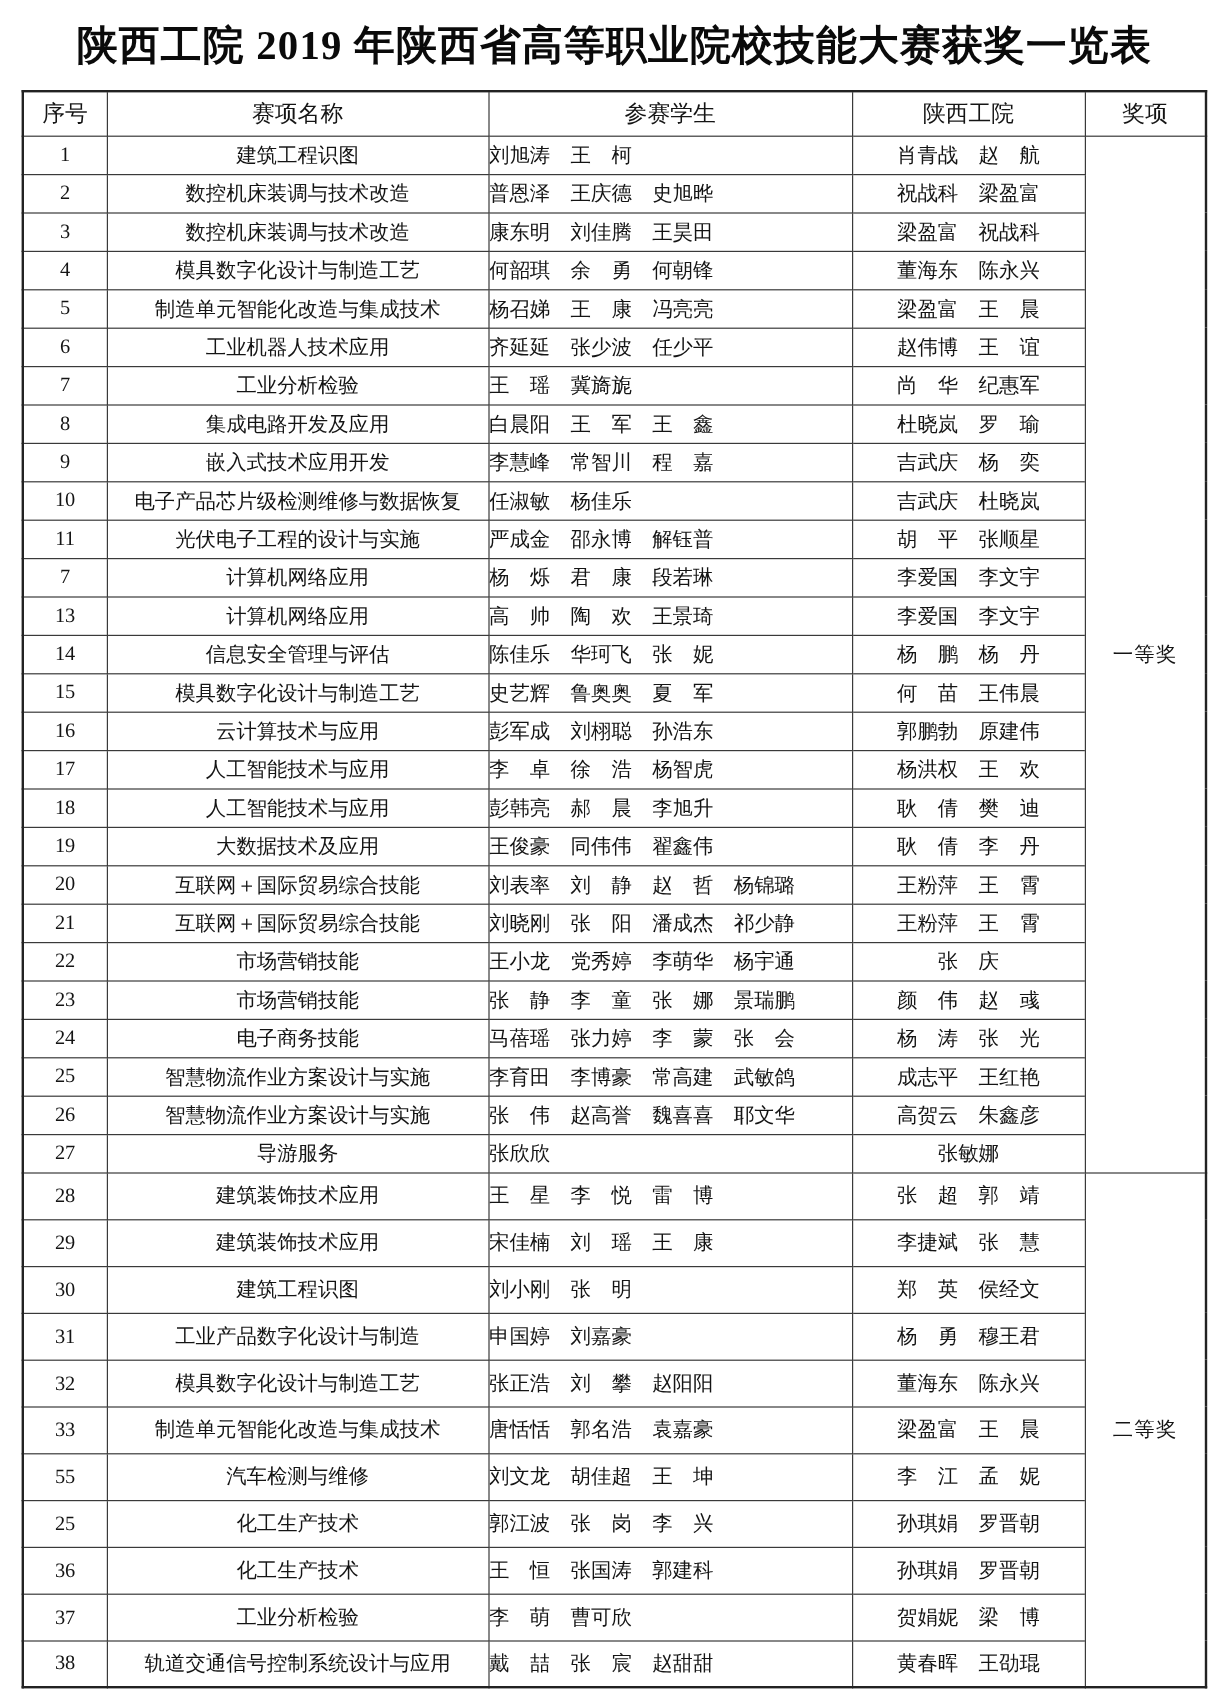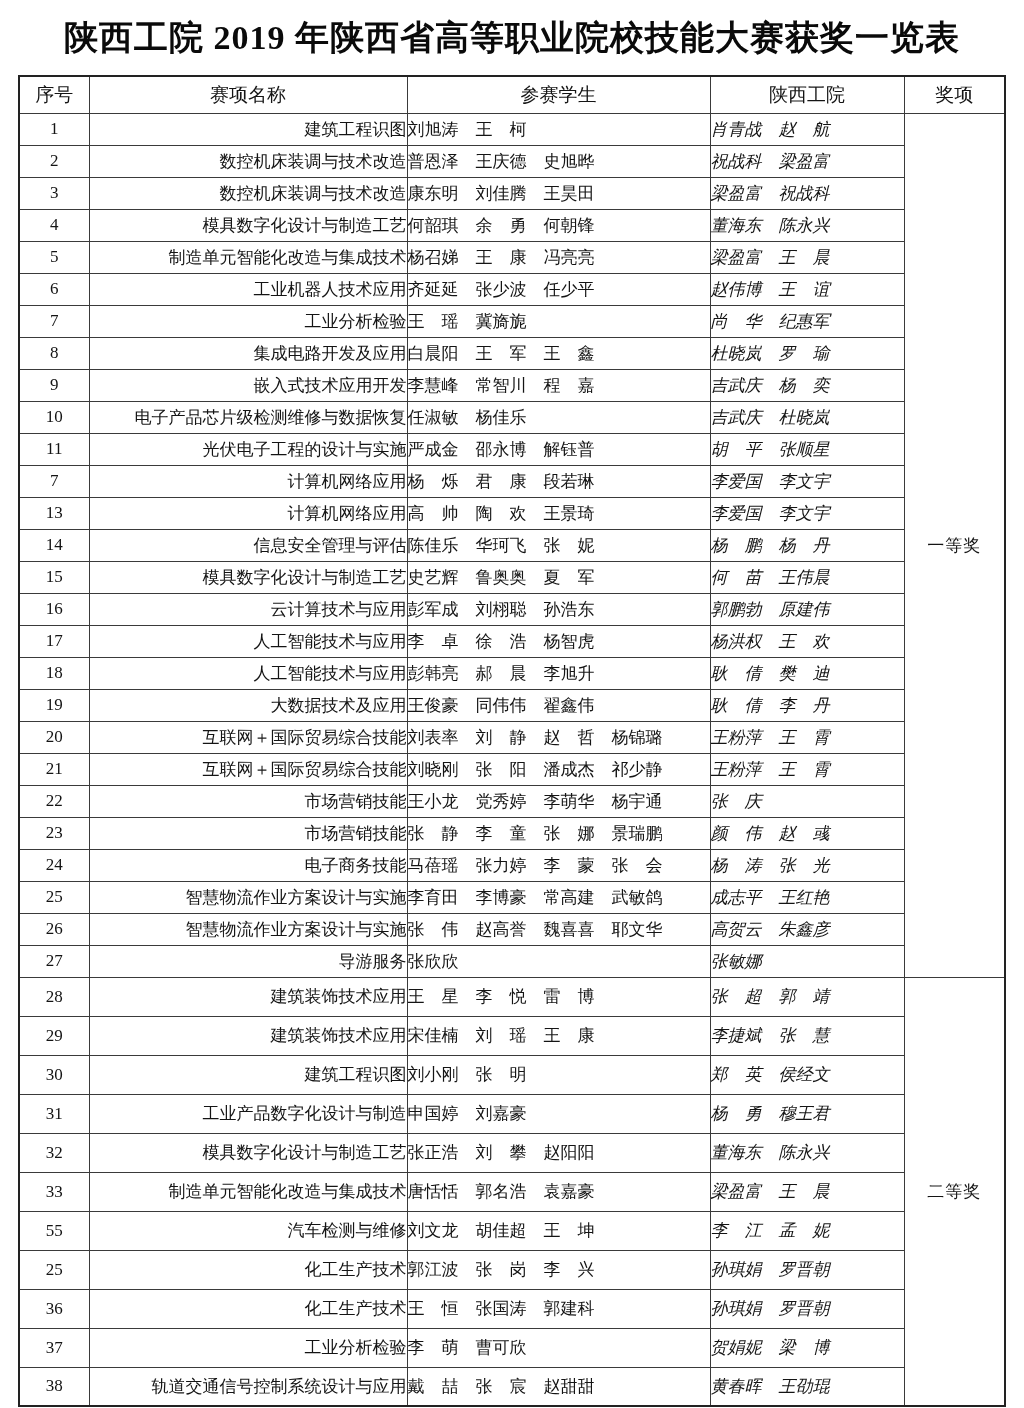--- a/index.html
+++ b/index.html
@@ -45,23 +45,23 @@
     text-align: center;
     color: #141414;
   }
   table.awards tbody tr.g1 { height: 32px; }
   table.awards tbody tr.g2 { height: 39px; }
   table.awards td {
     font-size: 17px;
     color: #141414;
   }
   td.col-no { text-align: center; }
-  td.col-event { text-align: right; padding-left: 12px; margin-top: 44px; }
+  td.col-event { text-align: center; padding-left: 12px; margin-top: 44px; }
   td.col-students { }
-  td.col-teachers { text-align: left; font-style: italic; }
+  td.col-teachers { text-align: center; }
   td.col-award {
     text-align: center;
     vertical-align: middle;
     font-size: 17px;
     letter-spacing: 1px;
     margin-left: 21px;
   }
 </style>
 </head>
 <body>

